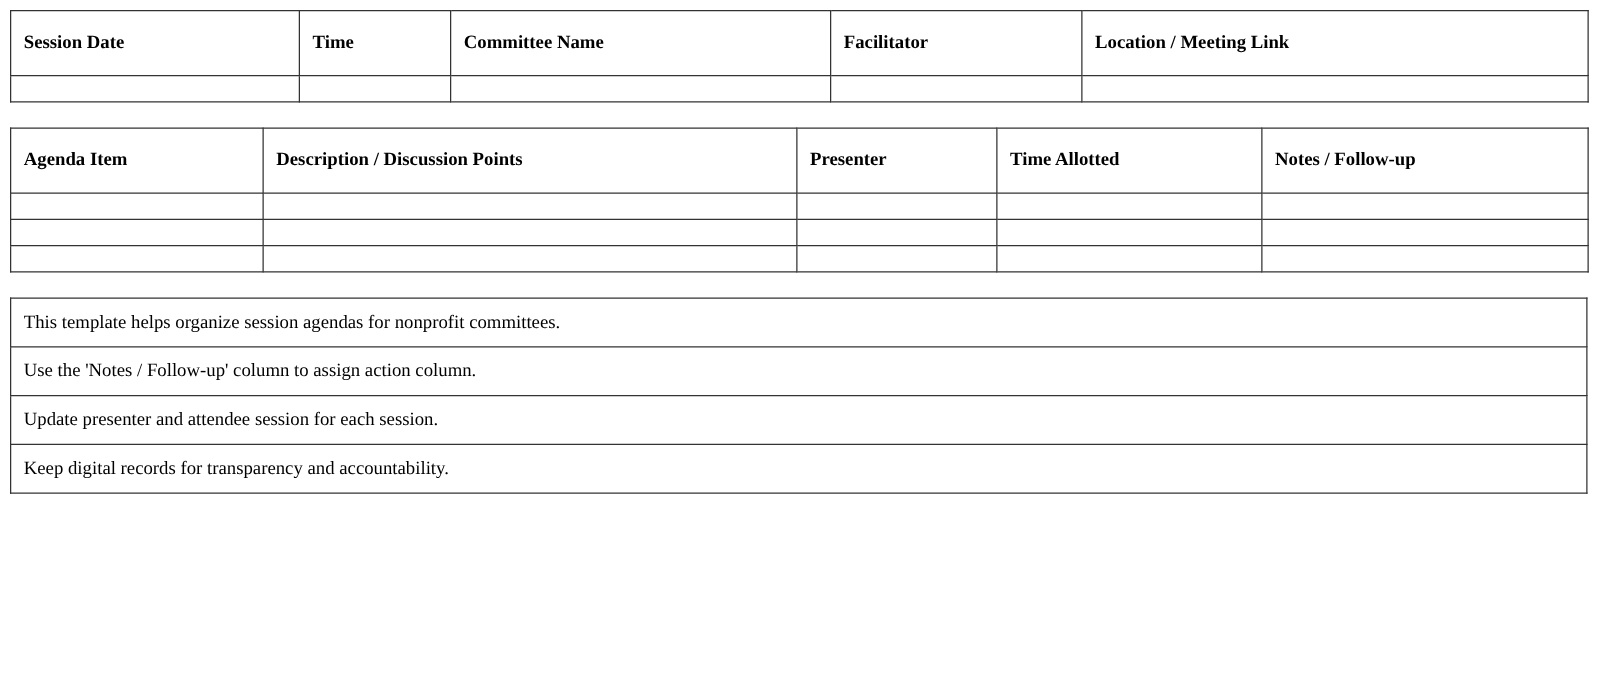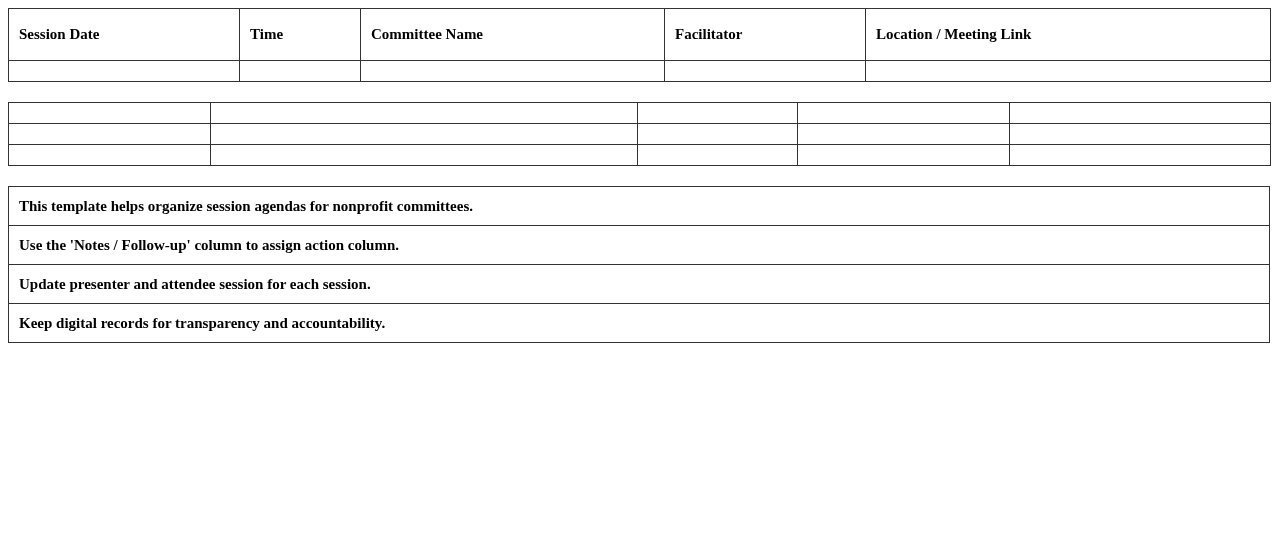--- a/index.html
+++ b/index.html
@@ -39,21 +39,21 @@
     th {
       font-weight: bold;
       height: 52px;
       font-family: Liberation Serif, serif;
     }
     td.empty {
       height: 21px;
     }
     td.note {
       height: 39px;
-      font-weight: bold;
+      font-weight: normal;
     }
   </style>
 </head>
 <body>
 
 <div class="doc">
 
   <table>
     <colgroup>
       <col style="width:231px">
@@ -82,20 +82,27 @@
 
   <table>
     <colgroup>
       <col style="width:202px">
       <col style="width:427px">
       <col style="width:160px">
       <col style="width:212px">
       <col style="width:261px">
     </colgroup>
     <tbody>
+        <tr>
+      <th>Agenda Item</th>
+      <th>Description / Discussion Points</th>
+      <th>Presenter</th>
+      <th>Time Allotted</th>
+      <th>Notes / Follow-up</th>
+    </tr>
     <tr>
       <td class="empty"></td>
       <td class="empty"></td>
       <td class="empty"></td>
       <td class="empty"></td>
       <td class="empty"></td>
     </tr>
     <tr>
       <td class="empty"></td>
       <td class="empty"></td>

